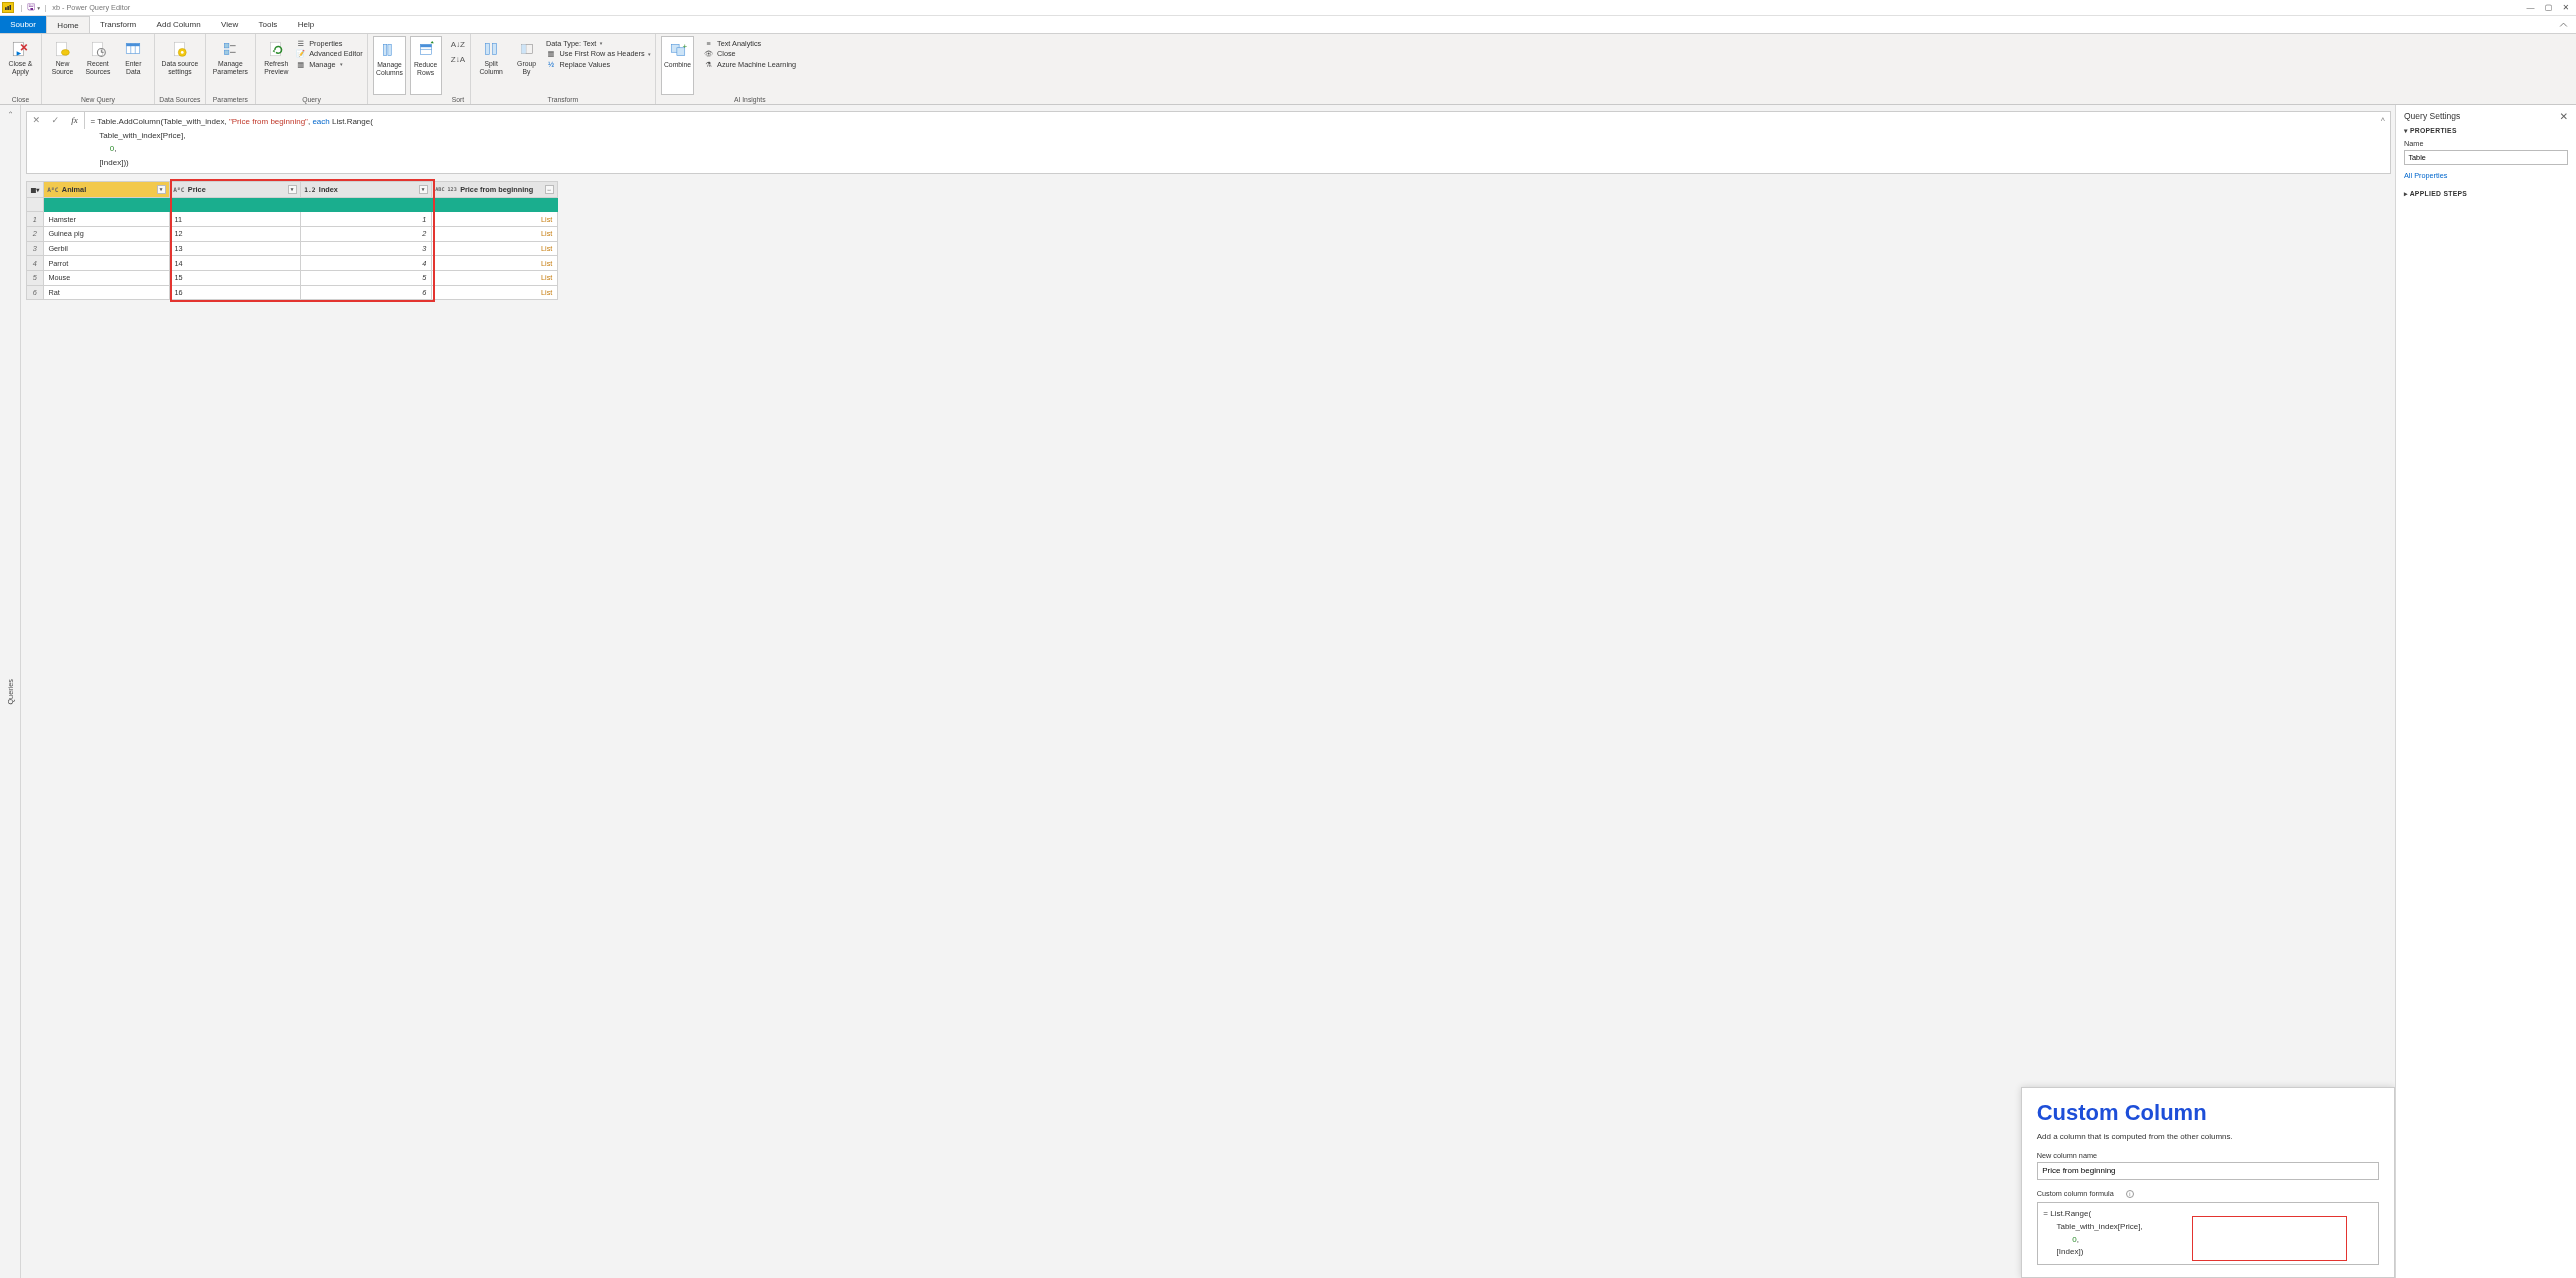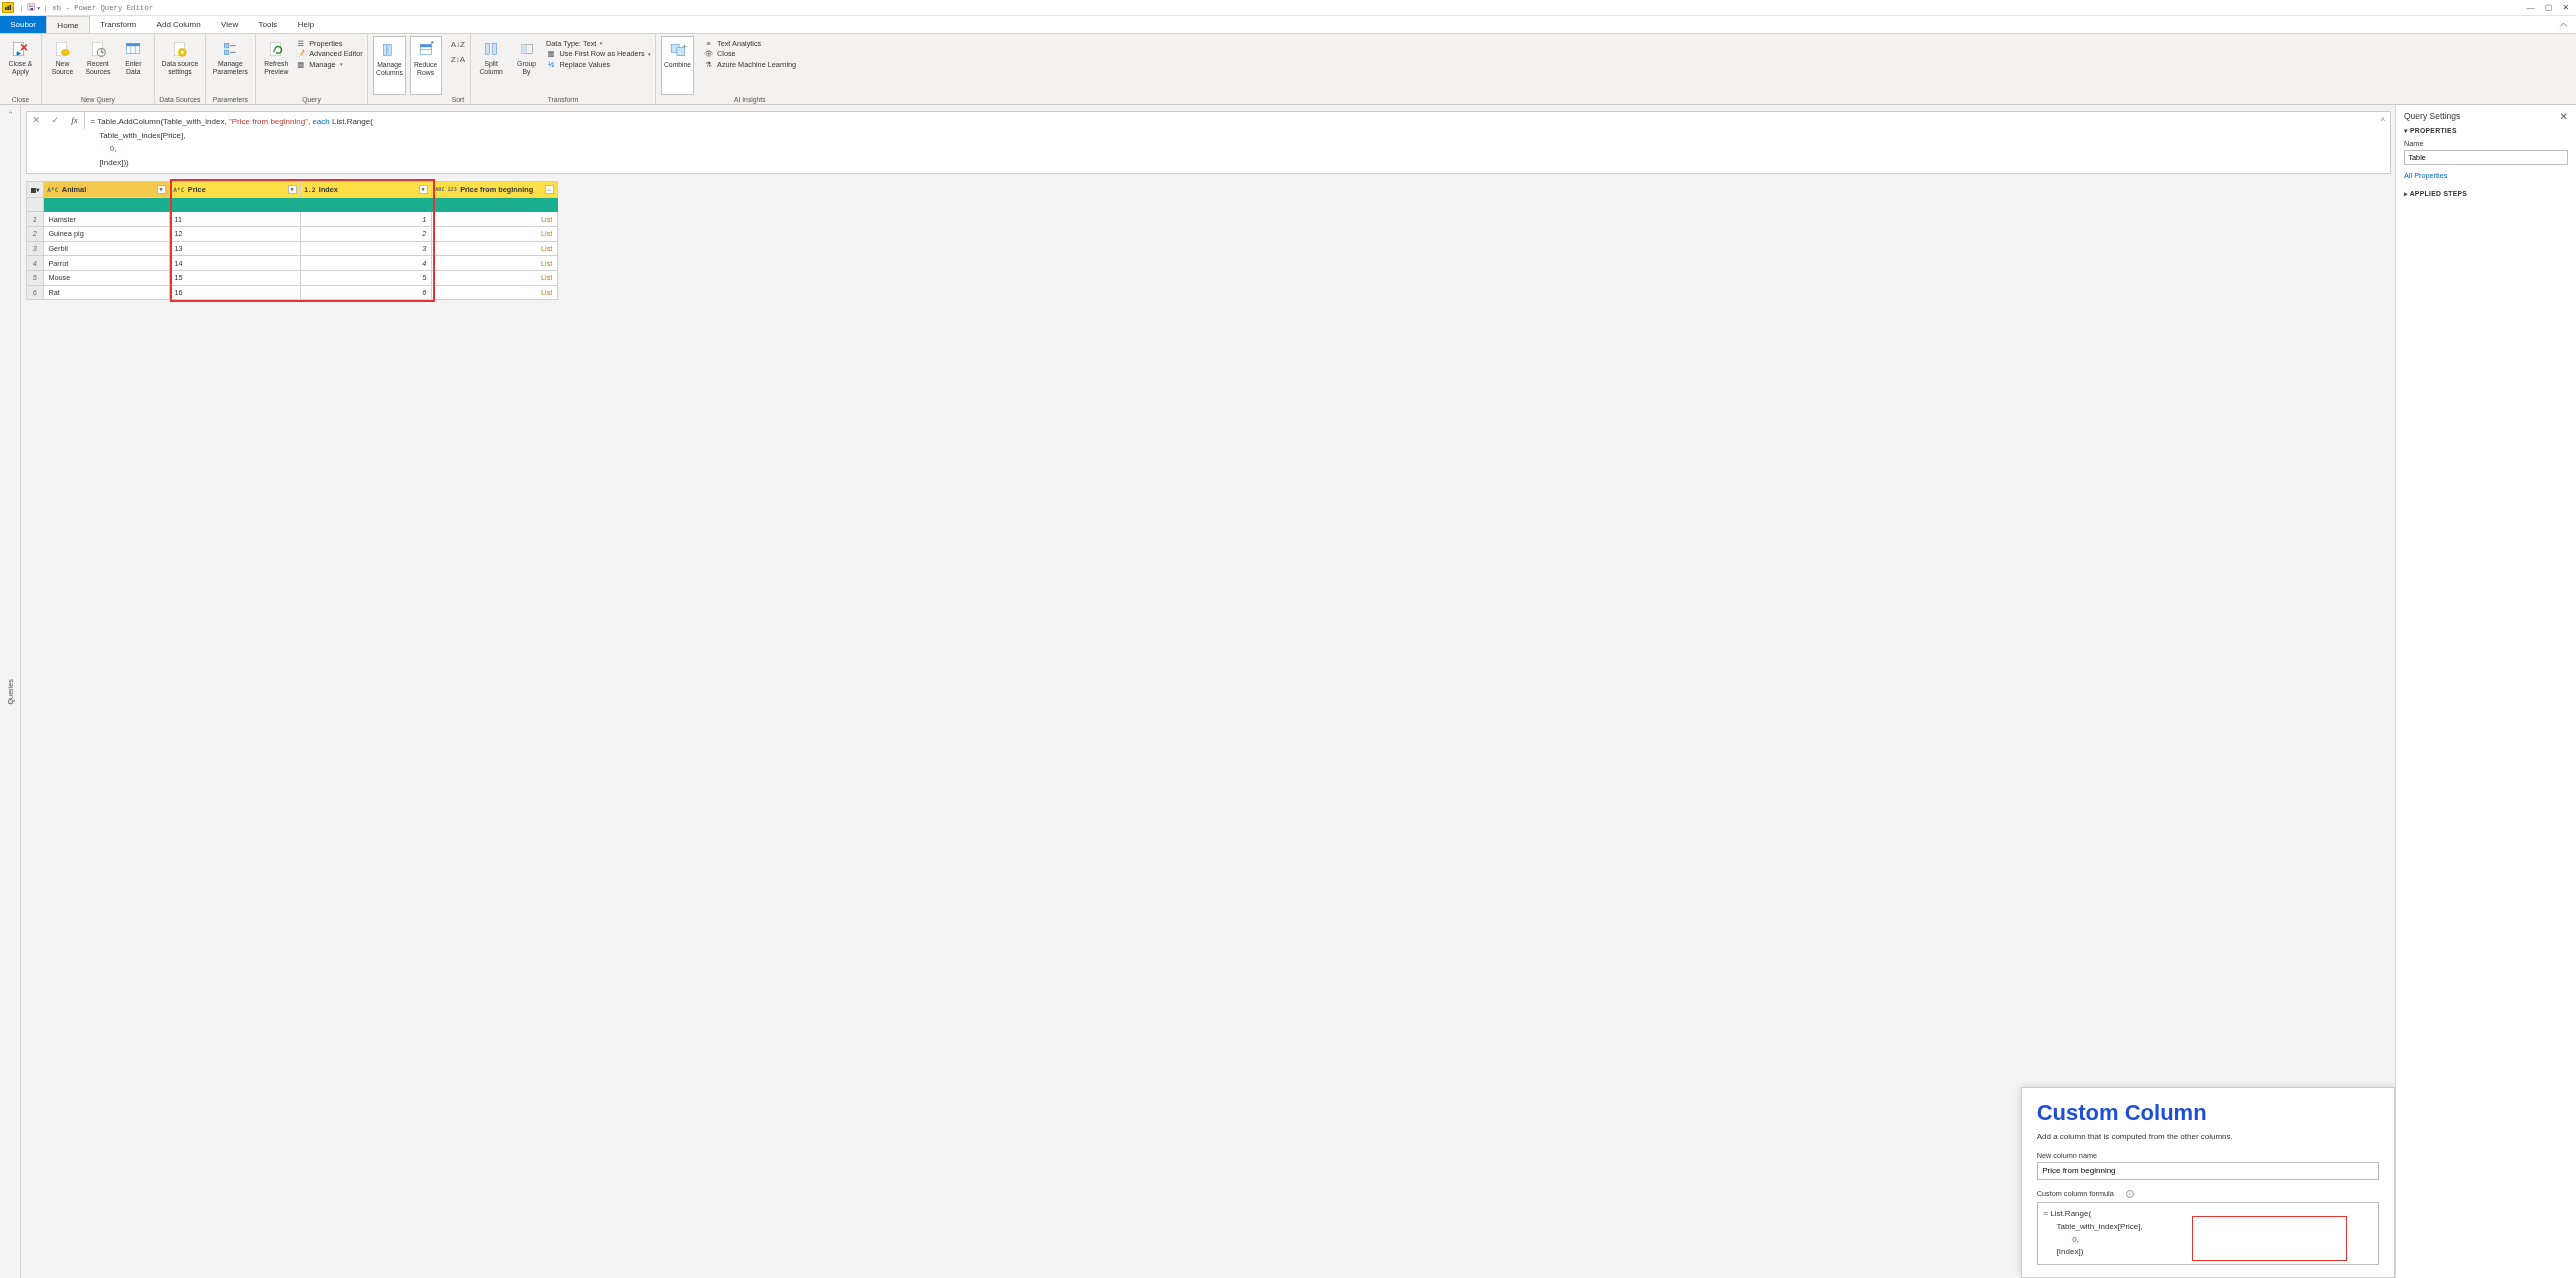--- a/index.html
+++ b/index.html
@@ -3,21 +3,21 @@
 <meta charset="utf-8">
 <style>
 * { box-sizing: border-box; margin: 0; padding: 0; font-family: "Segoe UI", Tahoma, sans-serif; }
 body { background: #f3f3f3; overflow: hidden; font-size: 8px; color: #333; }
 
 
 .titlebar { height: 16px; background: #fff; display: flex; align-items: center; padding: 0 2.3px; border-bottom: 0.6px solid #e0e0e0; }
 .titlebar .appicon { width: 11.3px; height: 10.2px; background: #f2c811; border: 0.6px solid #c9a300; display: inline-flex; align-items: center; justify-content: center; font-size: 5.6px; font-weight: bold; margin-right:2.3px;}
 .titlebar .qat { display: flex; align-items: center; gap: 2.3px; }
 .titlebar .sep { color: #aaa; margin: 0 2.3px; }
-.titlebar .title { color: #777; font-size: 7.3px; margin-left: 1.1px; font-family: Liberation Mono, monospace; }
+.titlebar .title { color: #777; font-size: 7.3px; margin-left: 1.1px; }
 .titlebar .wincontrols { margin-left: auto; display: flex; gap: 10.2px; color: #555; padding-right:4.5px;}
 .saveicon { color:#6a1a87; font-size:9px; }
 
 
 .menutabs { height: 18px; background: #fff; display: flex; align-items: stretch; border-bottom: 0.6px solid #d0d0d0; }
 .menutabs .tab { padding: 0 10.2px; display: flex; align-items: center; font-size: 8px; color: #333; cursor: pointer; }
 .menutabs .tab.file { background: #0078d4; color: #fff; }
 .menutabs .tab.active { background: #f3f2f1; border: 0.6px solid #d0d0d0; border-bottom: none; }
 .menutabs .collapse { margin-left: auto; padding: 0 8px; color: #666; display:flex; align-items:center;}
 
@@ -50,21 +50,21 @@
 .formulabar .fxbtns div { width: 19px; height: 17px; display: flex; align-items: center; justify-content: center; color: #888; cursor: pointer; font-size:9px;}
 .formulabar .fxbtns .fx { font-style: italic; font-family: serif; color:#444;}
 .formulabar .code { padding: 3.4px 5.6px; font-family: "Consolas", monospace; font-size: 8px; line-height: 1.7; flex: 1; white-space: pre; }
 .formulabar .toggle { width:13.5px; color:#888; display:flex; align-items:flex-start; justify-content:center; padding-top:3.4px; cursor:pointer;}
 .kw { color:#0066cc; } .str { color:#c0392b; } .num { color:#2a8a2a; }
 
 
 .grid { border:0; }
 .grid table { border-collapse: collapse; background:#fff; }
 .grid th, .grid td { border: 0.6px solid #d0d0d0; font-size: 7.3px; }
-.grid th { background: #fde047; padding: 0; height:16px; position:relative; }
+.grid th { background: #e5e5e5; padding: 0; height:16px; position:relative; }
 .grid th.rowhdr { width:17px; background:#eaeaea;}
 .grid th .colhead { display:flex; align-items:center; padding:0 3.4px; height:100%; gap:3.4px;}
 .grid th .typ { font-size:6.2px; color:#666; font-family:monospace;}
 .grid th .dd { margin-left:auto; width:9px; height:9px; border:0.6px solid #bbb; background:#f8f8f8; display:flex; align-items:center; justify-content:center; font-size:5.1px; color:#555;}
 .grid th.sel { background:#f2c94c; }
 .grid .bar { height:2.3px; }
 .grid .bar td { padding:0; background:#1aae8e; border:0.6px solid #1aae8e;}
 .grid .bar td.rowhdr { background:#eaeaea; border:0.6px solid #d0d0d0;}
 .grid td { padding: 2.3px 4.5px; height:14.7px;}
 .grid td.rownum { text-align:center; background:#eaeaea; color:#666; font-style:italic; width:17px;}

